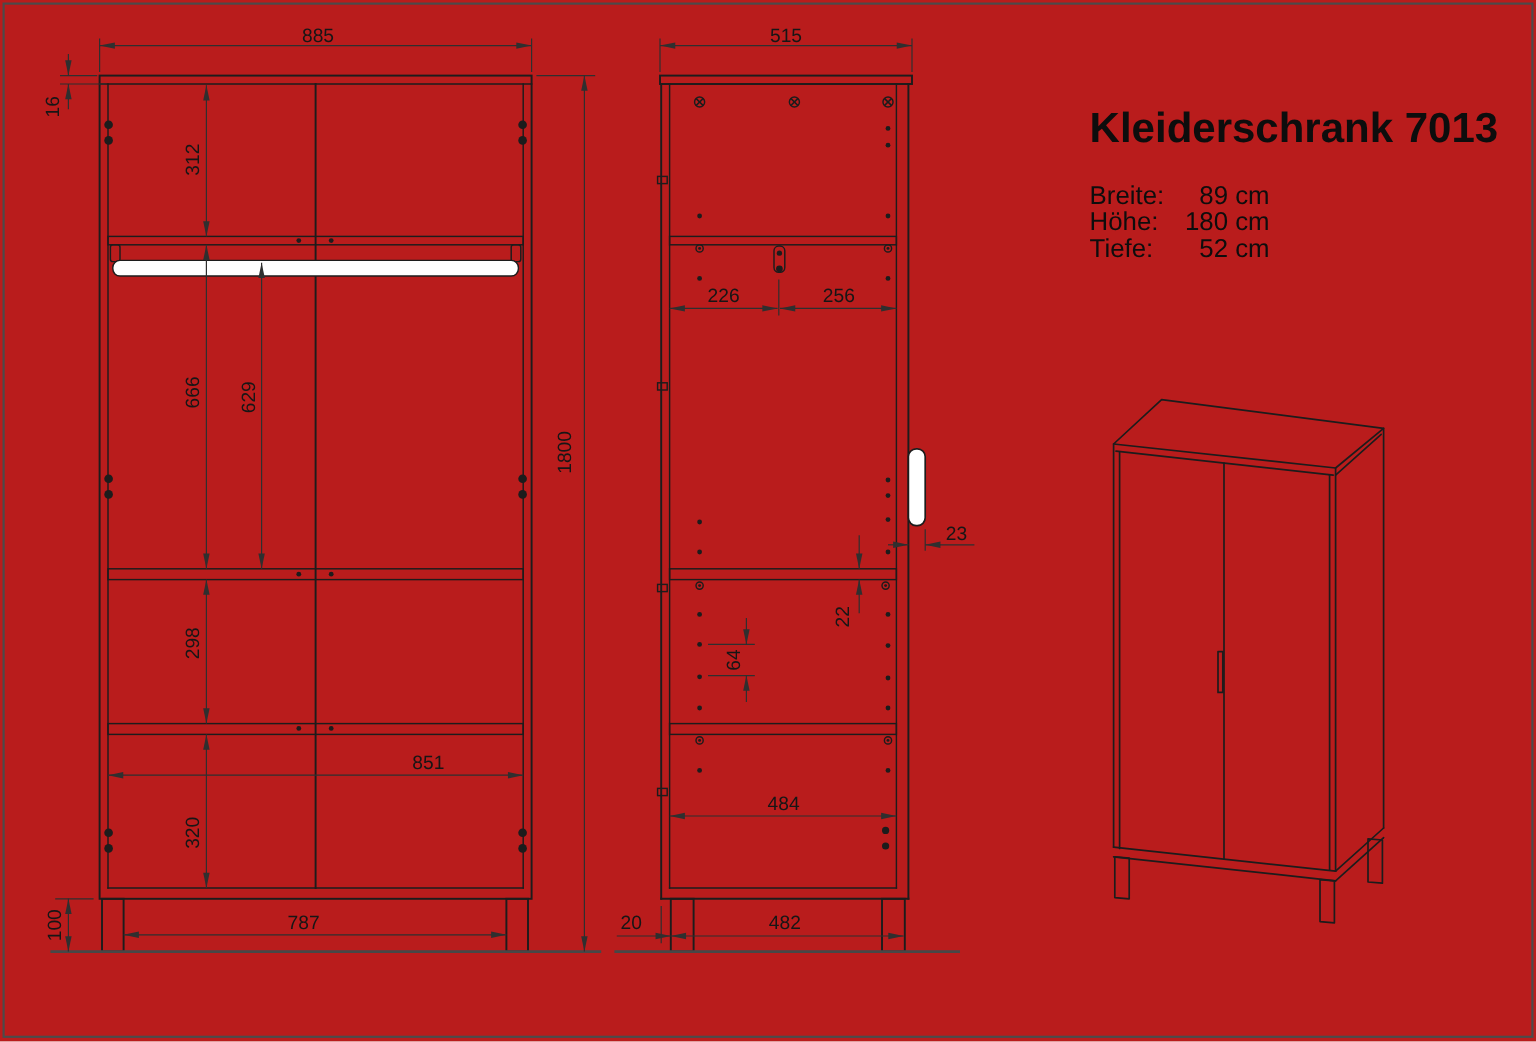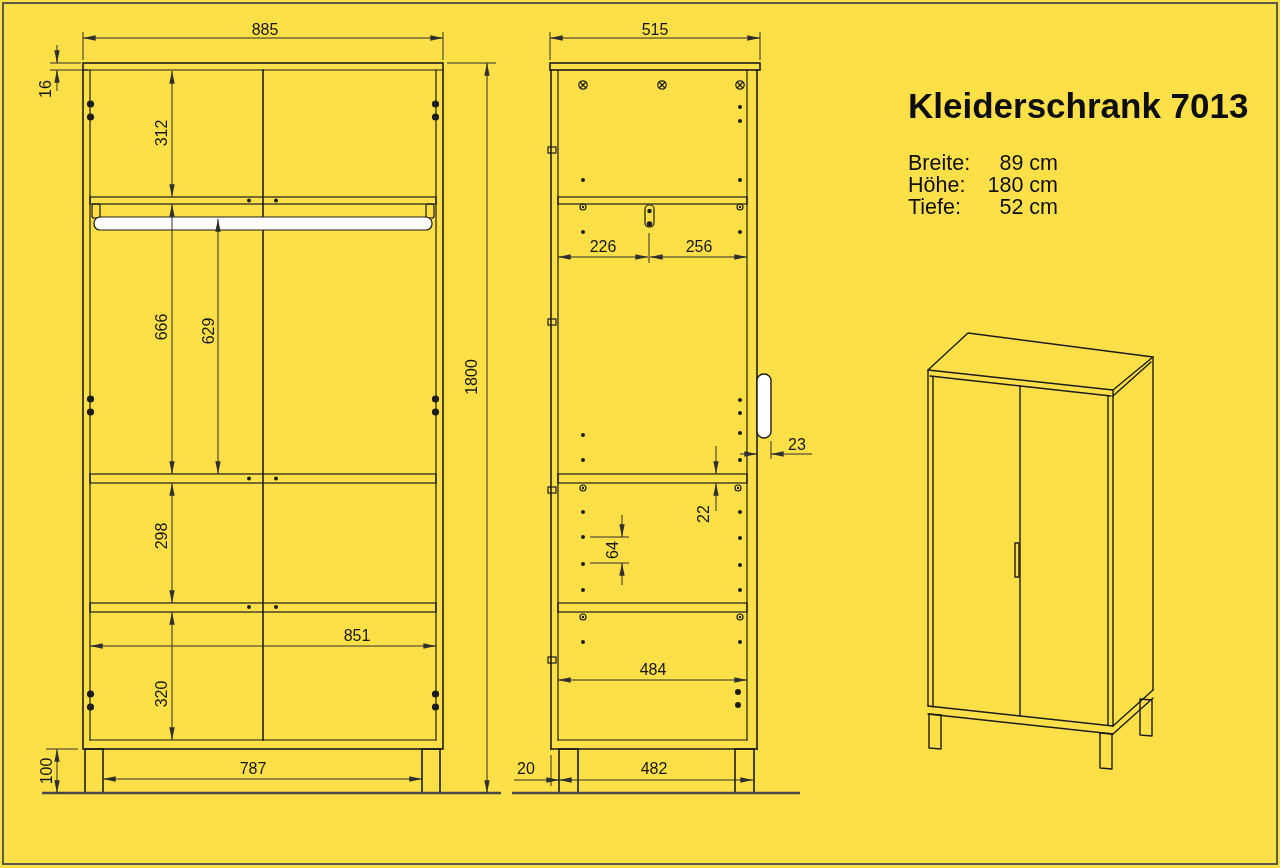--- a/index.html
+++ b/index.html
@@ -1,16 +1,16 @@
 <!DOCTYPE html>
 <html><head>
 <meta charset="utf-8">
 <style>
   html,body{margin:0;padding:0;background:#fff;}
-  .sheet{position:relative;width:1280px;height:868px;background:#fde047;
+  .sheet{position:relative;width:1280px;height:868px;background:#b91c1c;
          font-family:"Liberation Sans", sans-serif;}
   svg{display:block;}
   .ln{fill:none;stroke:#1c1c1c;stroke-width:1.6;stroke-linecap:square;}
   .lt{fill:none;stroke:#1c1c1c;stroke-width:1.2;stroke-linecap:square;}
   .iso{fill:none;stroke:#1c1c1c;stroke-width:1.4;stroke-linejoin:round;stroke-linecap:round;}
   .dim{fill:none;stroke:#2f2f2f;stroke-width:1;}
   .gnd{fill:none;stroke:#474747;stroke-width:2.4;}
   .dot{fill:#1c1c1c;stroke:none;}
   .wht{fill:#ffffff;}
   .dimtxt{font-family:"Liberation Sans",sans-serif;font-size:16px;fill:#161616;}

